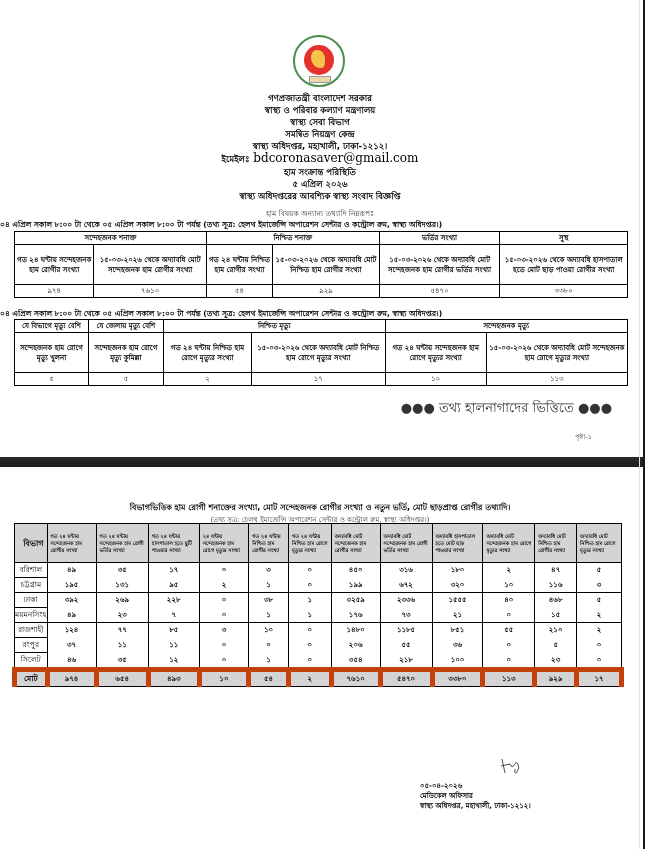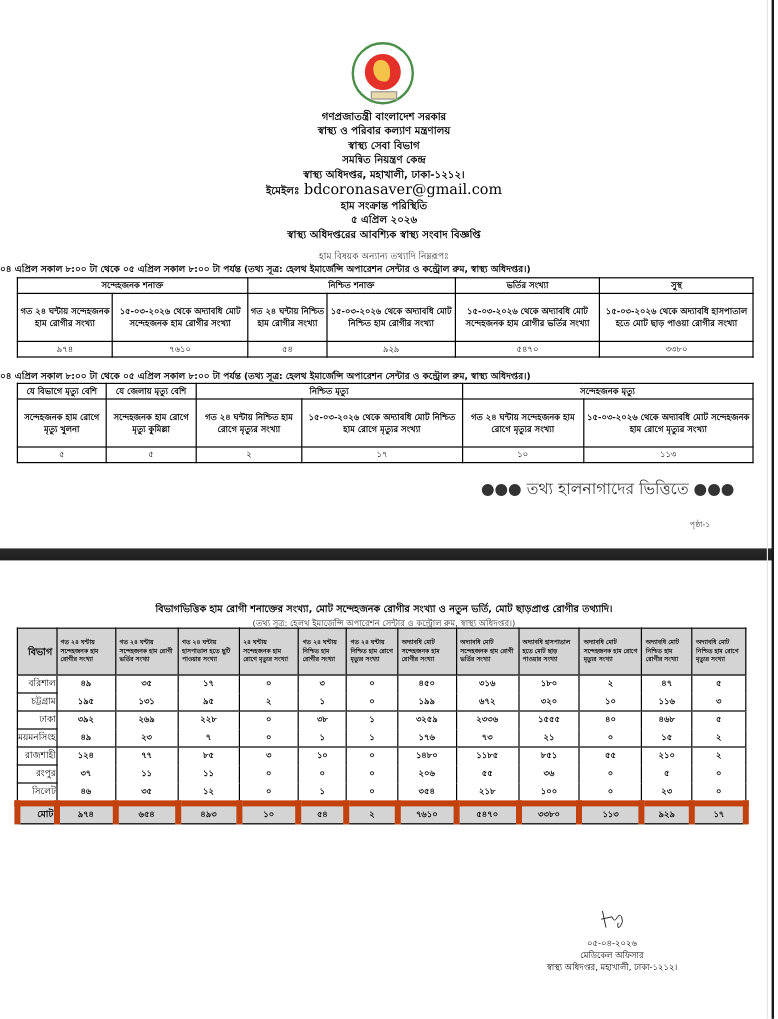--- a/index.html
+++ b/index.html
@@ -35,27 +35,27 @@
   .pageno { position:absolute; right:48px; top:432px; font-size:6.5px; color:#333; }
 
   .p2title { position:absolute; left:0; top:34px; width:640px; text-align:center; font-weight:bold; font-size:8px; }
   .p2src { position:absolute; left:0; top:47px; width:640px; text-align:center; font-size:7px; color:#333; }
   table.div { position:absolute; left:12px; top:56px; width:612px; border-collapse:collapse; font-size:6.5px; }
   table.div th { background:#d4d4d4; border-left:1px solid #000; border-right:1px solid #000; border-top:1px solid #000;
                  font-weight:bold; font-size:5px; line-height:7px; text-align:left; padding:3px 3px; height:32px; }
   table.div th.first { text-align:right; font-size:8px;font-family:Liberation Serif, serif; }
   table.div td { border-left:1px solid #000; border-right:1px solid #000; text-align:center; height:14px; padding:0;
                  font-weight:bold; font-size:7px; }
-  table.div td.name { font-weight:normal; border:1px solid #000; font-size:7.5px;text-align:right; }
+  table.div td.name { font-weight:normal; border:1px solid #000; font-size:7.5px; }
   table.div tr.grp td { border-top:1px solid #000; }
   table.div tr.total td { background:#d4d4d4; border:5px solid #c2410c; }
   table.div tr.last td { border-bottom:1px solid #000; }
 
   .sig { position:absolute; left:498px; top:288px; width:30px; height:22px; }
-  .sigtext { position:absolute; left:420px; width:180px; text-align:center; font-size:7px; font-weight:normal; }
+  .sigtext { position:absolute; left:420px; width:180px; text-align:left; font-size:7px; font-weight:bold; }
 </style>
 </head>
 <body>
 
 <div class="page1">
   <div class="logo">
     <div class="inner"></div>
       <div class="map"></div>
       <div class="ribbon"></div>
   </div>

